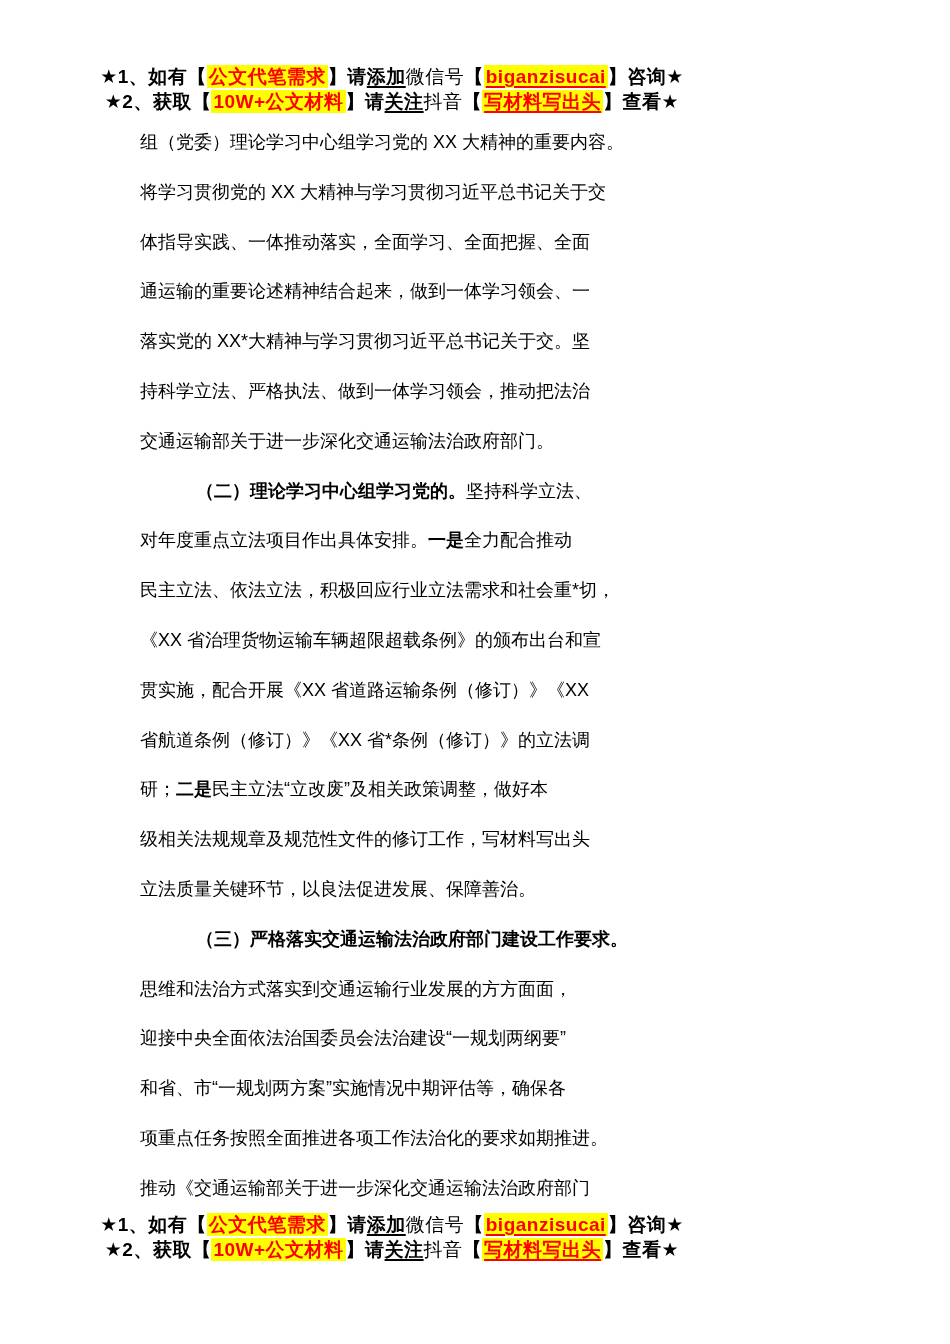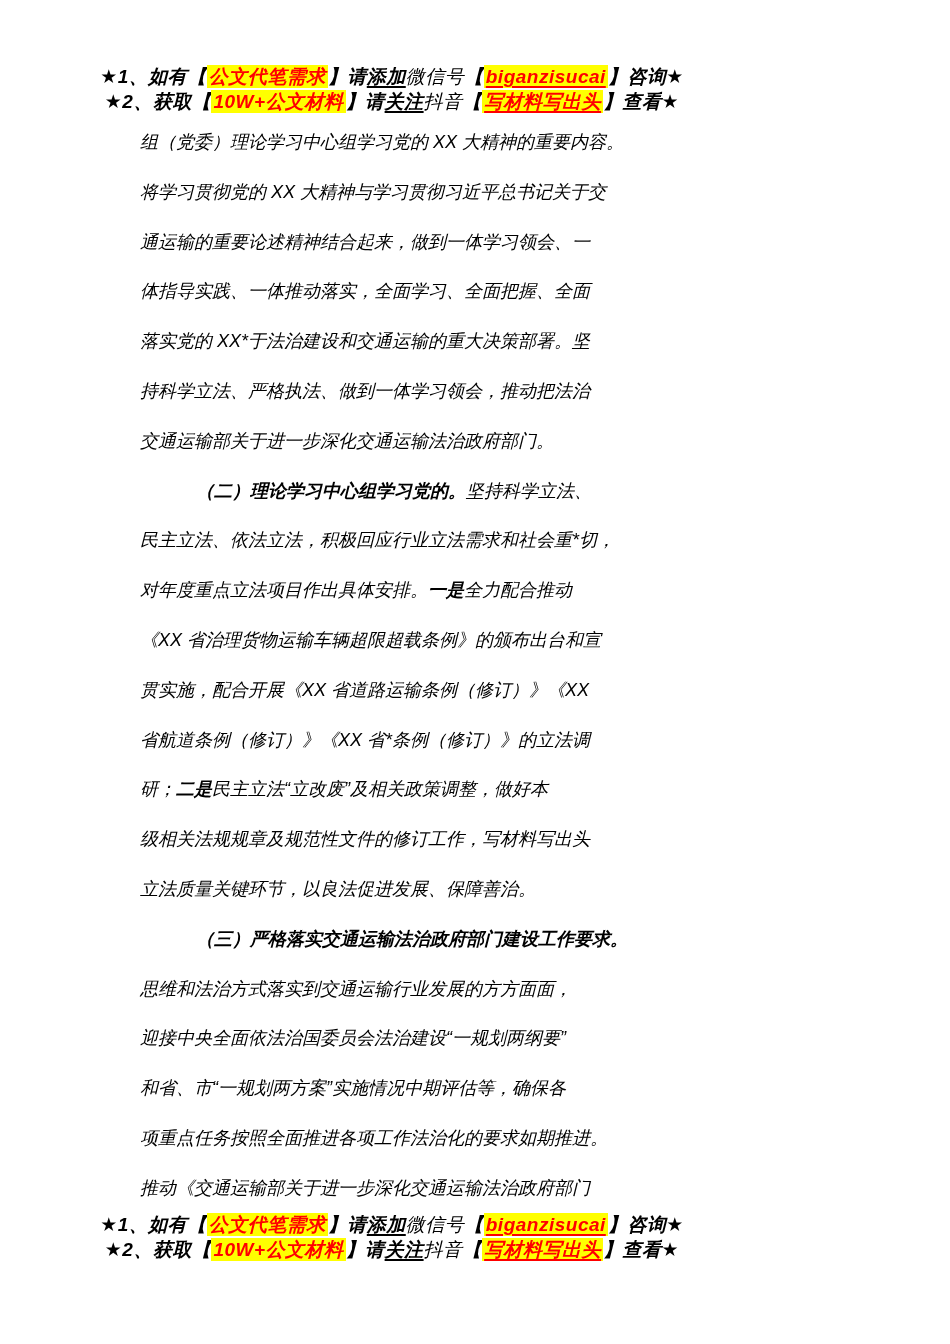--- a/index.html
+++ b/index.html
@@ -13,21 +13,20 @@
   body {
     width: 950px; height: 1344px;
     font-family: "Liberation Sans", "DejaVu Sans", sans-serif;
     color: var(--ink);
   }
   .page {
     position: relative;
     width: 784px; height: 1344px;
     background: var(--paper);
     overflow: hidden;
-    font-style: italic;
   }
   
   .ad {
     position: absolute; left: 0; width: 100%;
     text-align: center;
     font-size: 19px;
     line-height: 25px;
     font-weight: normal;
     letter-spacing: 0.5px;
   }
@@ -55,28 +54,28 @@
 
 <div class="page">
   <div class="ad ad-header">
       <div class="line"><span class="b">★1、如有【</span><span class="b red hl">公文代笔需求</span><span class="b">】请</span><span class="b u">添加</span><span>微信号</span><span class="b">【</span><span class="b red hl u">biganzisucai</span><span class="b">】咨询★</span></div>
       <div class="line"><span class="b">★2、获取【</span><span class="b red hl">10W+公文材料</span><span class="b">】请</span><span class="b u">关注</span><span>抖音</span><span class="b">【</span><span class="b red hl u">写材料写出头</span><span class="b">】查看★</span></div>
     </div>
 
   <div class="doc">
       <div class="line"><span>组（党委）理论学习中心组学习党的 XX 大精神的重要内容。</span></div>
       <div class="line"><span>将学习贯彻党的 XX 大精神与学习贯彻习近平总书记关于交</span></div>
+      <div class="line"><span>体指导实践、一体推动落实，全面学习、全面把握、全面</span></div>
       <div class="line"><span>通运输的重要论述精神结合起来，做到一体学习领会、一</span></div>
-      <div class="line"><span>体指导实践、一体推动落实，全面学习、全面把握、全面</span></div>
-      <div class="line"><span>落实党的 XX*于法治建设和交通运输的重大决策部署。坚</span></div>
+      <div class="line"><span>落实党的 XX*大精神与学习贯彻习近平总书记关于交。坚</span></div>
       <div class="line"><span>持科学立法、严格执法、做到一体学习领会，推动把法治</span></div>
       <div class="line"><span>交通运输部关于进一步深化交通运输法治政府部门。</span></div>
       <div class="line indent"><span class="b">（二）理论学习中心组学习党的。</span><span>坚持科学立法、</span></div>
+      <div class="line"><span>对年度重点立法项目作出具体安排。</span><span class="b">一是</span><span>全力配合推动</span></div>
       <div class="line"><span>民主立法、依法立法，积极回应行业立法需求和社会重*切，</span></div>
-      <div class="line"><span>对年度重点立法项目作出具体安排。</span><span class="b">一是</span><span>全力配合推动</span></div>
       <div class="line"><span>《XX 省治理货物运输车辆超限超载条例》的颁布出台和宣</span></div>
       <div class="line"><span>贯实施，配合开展《XX 省道路运输条例（修订）》《XX</span></div>
       <div class="line"><span>省航道条例（修订）》《XX 省*条例（修订）》的立法调</span></div>
       <div class="line"><span>研；</span><span class="b">二是</span><span>民主立法“立改废”及相关政策调整，做好本</span></div>
       <div class="line"><span>级相关法规规章及规范性文件的修订工作，写材料写出头</span></div>
       <div class="line"><span>立法质量关键环节，以良法促进发展、保障善治。</span></div>
       <div class="line indent"><span class="b">（三）严格落实交通运输法治政府部门建设工作要求。</span></div>
       <div class="line"><span>思维和法治方式落实到交通运输行业发展的方方面面，</span></div>
       <div class="line"><span>迎接中央全面依法治国委员会法治建设“一规划两纲要”</span></div>
       <div class="line"><span>和省、市“一规划两方案”实施情况中期评估等，确保各</span></div>

